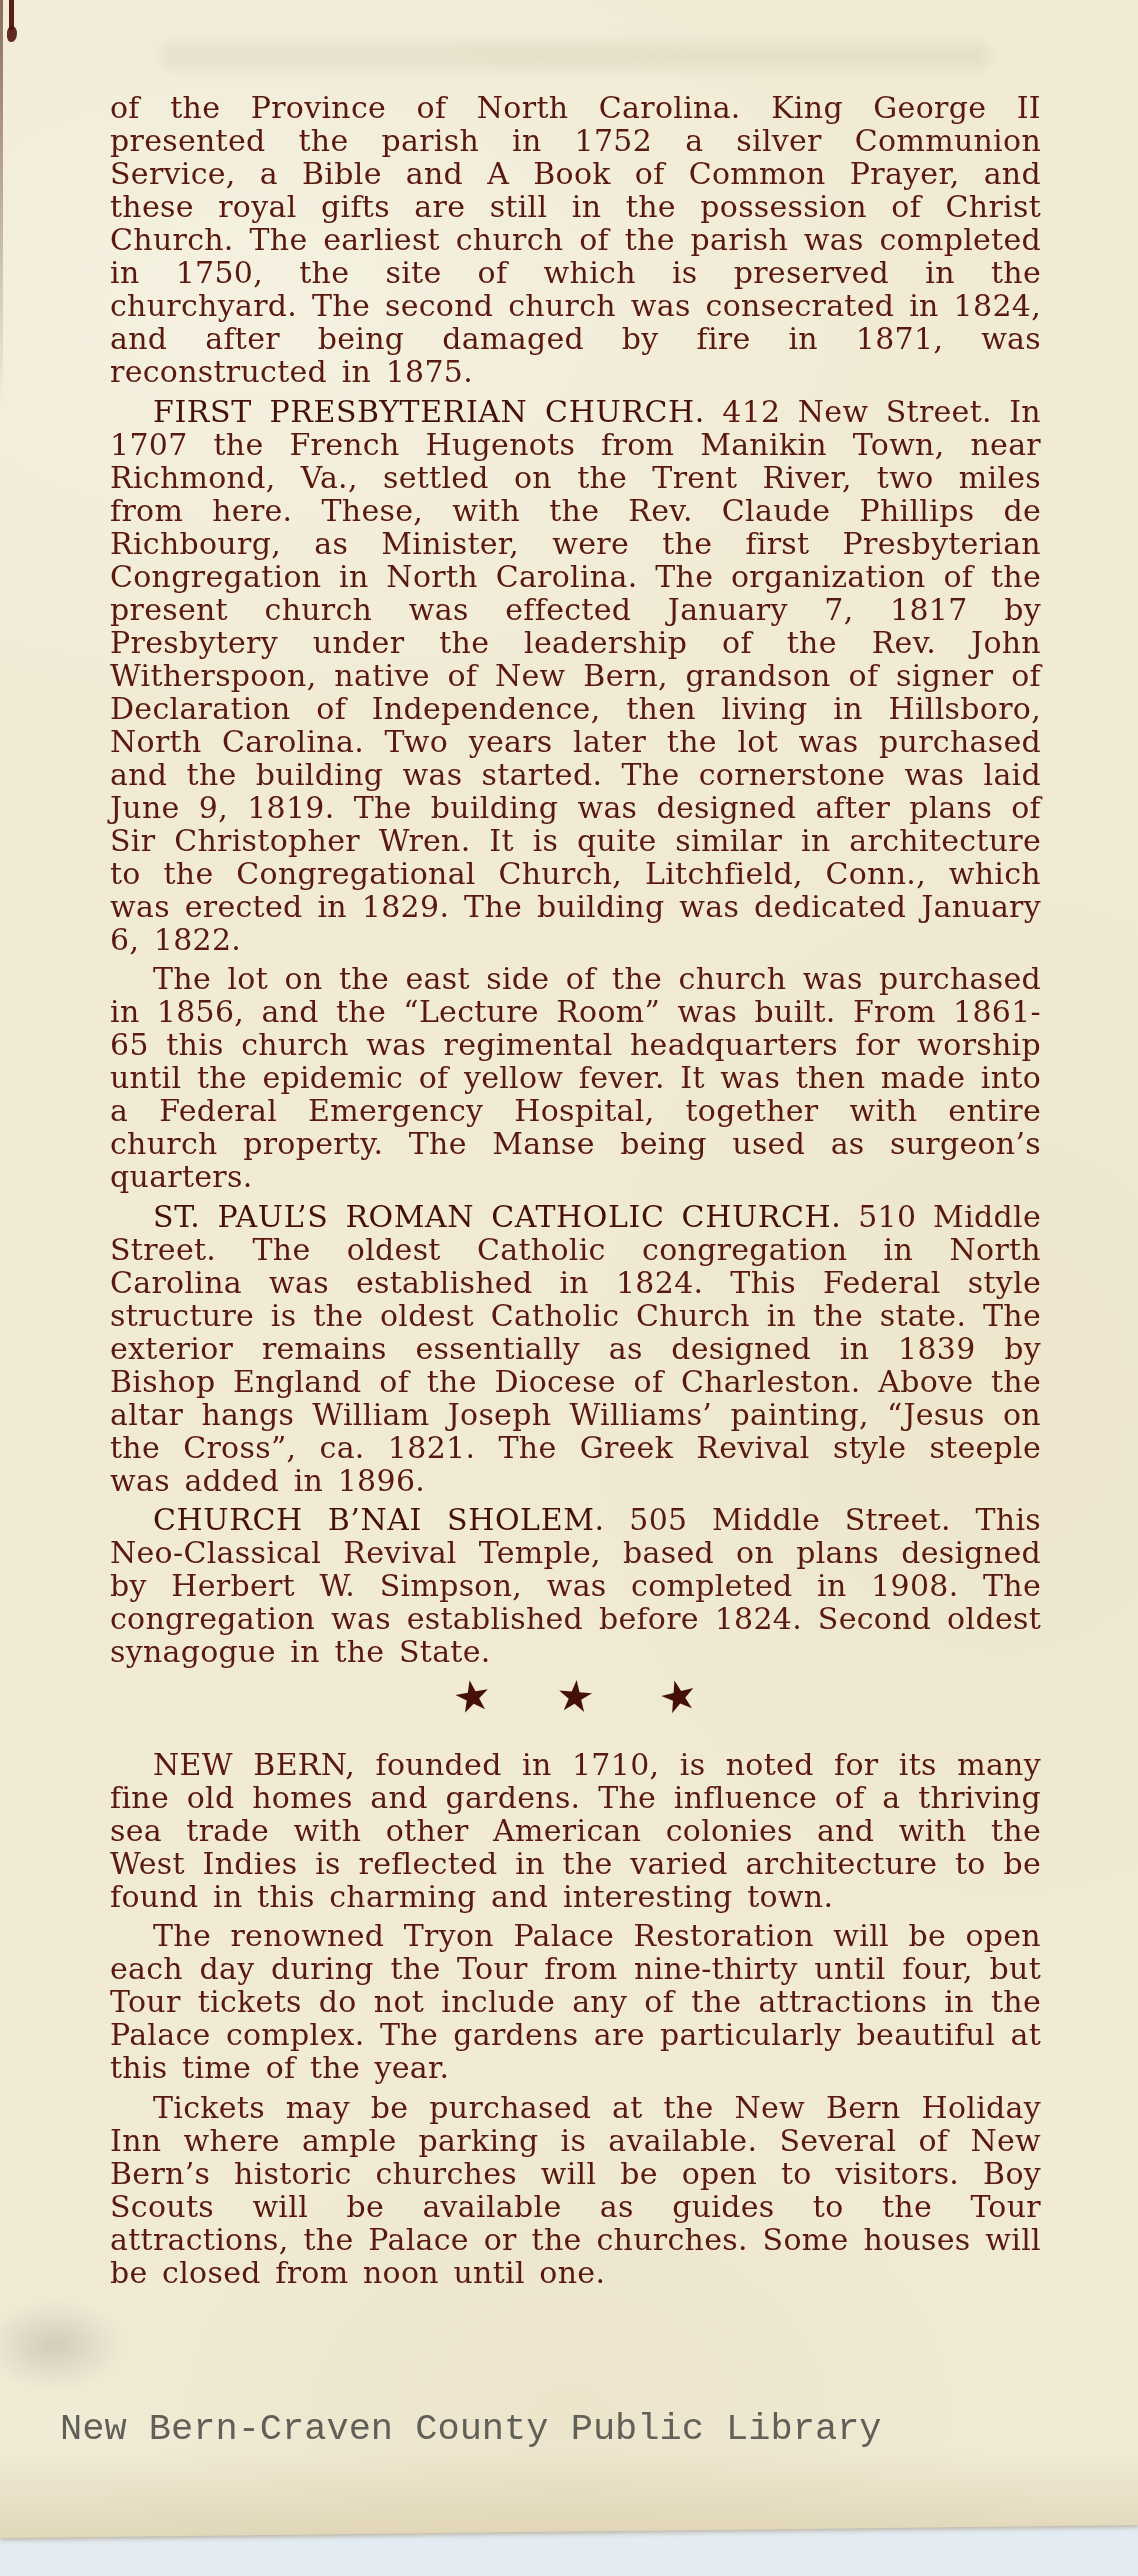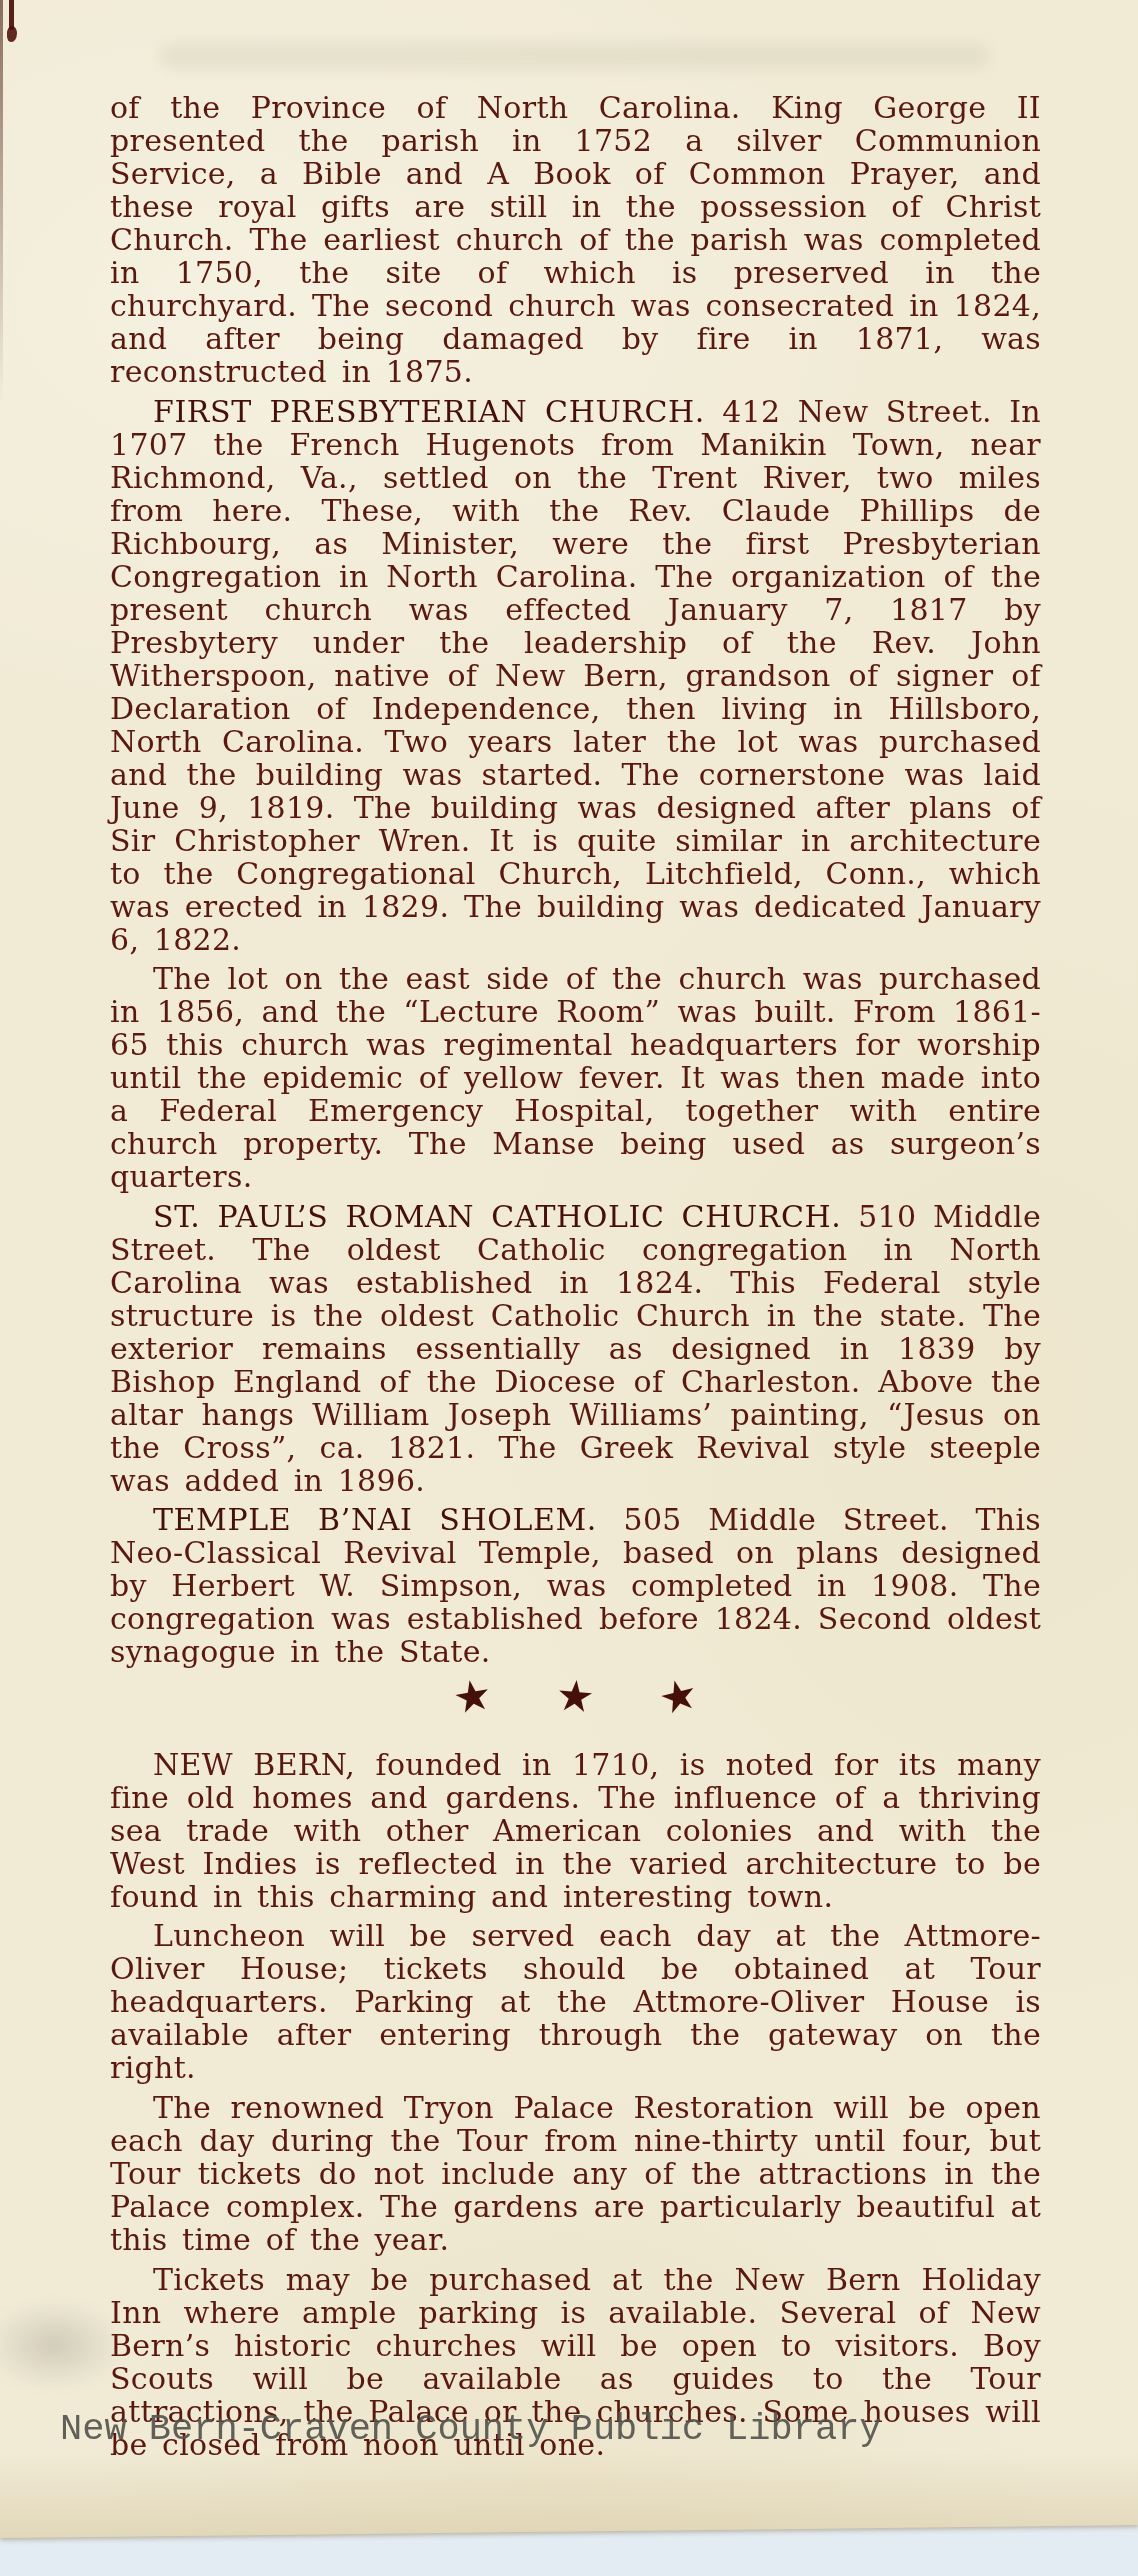--- a/index.html
+++ b/index.html
@@ -61,26 +61,25 @@
 <div class="left-edge-line"></div>
 <div class="ink-mark"></div>
 <div class="ink-mark-blob"></div>
 <div class="smudge"></div>
 
 <div class="content">
     <p class="para no-indent"><span>of the Province of North Carolina. King George II presented the parish in 1752 a silver Communion Service, a Bible and A Book of Common Prayer, and these royal gifts are still in the possession of Christ Church. The earliest church of the parish was completed in 1750, the site of which is preserved in the churchyard. The second church was consecrated in 1824, and after being damaged by fire in 1871, was reconstructed in 1875.</span></p>
     <p class="para"><span class="lead">FIRST PRESBYTERIAN CHURCH.</span> <span>412 New Street. In 1707 the French Hugenots from Manikin Town, near Richmond, Va., settled on the Trent River, two miles from here. These, with the Rev. Claude Phillips de Richbourg, as Minister, were the first Presbyterian Congregation in North Carolina. The organization of the present church was effected January 7, 1817 by Presbytery under the leadership of the Rev. John Witherspoon, native of New Bern, grandson of signer of Declaration of Independence, then living in Hillsboro, North Carolina. Two years later the lot was purchased and the building was started. The cornerstone was laid June 9, 1819. The building was designed after plans of Sir Christopher Wren. It is quite similar in architecture to the Congregational Church, Litchfield, Conn., which was erected in 1829. The building was dedicated January 6, 1822.</span></p>
     <p class="para"><span>The lot on the east side of the church was purchased in 1856, and the “Lecture Room” was built. From 1861-65 this church was regimental headquarters for worship until the epidemic of yellow fever. It was then made into a Federal Emergency Hospital, together with entire church property. The Manse being used as surgeon’s quarters.</span></p>
     <p class="para"><span class="lead">ST. PAUL’S ROMAN CATHOLIC CHURCH.</span> <span>510 Middle Street. The oldest Catholic congregation in North Carolina was established in 1824. This Federal style structure is the oldest Catholic Church in the state. The exterior remains essentially as designed in 1839 by Bishop England of the Diocese of Charleston. Above the altar hangs William Joseph Williams’ painting, “Jesus on the Cross”, ca. 1821. The Greek Revival style steeple was added in 1896.</span></p>
-    <p class="para"><span class="lead">TEMPLE B’NAI SHOLEM.</span> <span>505 Middle Street. This Neo-Classical Revival Temple, based on plans designed by Herbert W. Simpson, was completed in 1908. The congregation was established before 1824. Second oldest synagogue in the State.</span></p>
+    <p class="para"><span class="lead">CHURCH B’NAI SHOLEM.</span> <span>505 Middle Street. This Neo-Classical Revival Temple, based on plans designed by Herbert W. Simpson, was completed in 1908. The congregation was established before 1824. Second oldest synagogue in the State.</span></p>
     <div class="stars">
       <span class="star s0">★</span>
       <span class="star s1">★</span>
       <span class="star s2">★</span>
     </div>
     <p class="para"><span>NEW BERN, founded in 1710, is noted for its many fine old homes and gardens. The influence of a thriving sea trade with other American colonies and with the West Indies is reflected in the varied architecture to be found in this charming and interesting town.</span></p>
-    <p class="para"><span>Luncheon will be served each day at the Attmore-Oliver House; tickets should be obtained at Tour headquarters. Parking at the Attmore-Oliver House is available after entering through the gateway on the right.</span></p>
     <p class="para"><span>The renowned Tryon Palace Restoration will be open each day during the Tour from nine-thirty until four, but Tour tickets do not include any of the attractions in the Palace complex. The gardens are particularly beautiful at this time of the year.</span></p>
     <p class="para"><span>Tickets may be purchased at the New Bern Holiday Inn where ample parking is available. Several of New Bern’s historic churches will be open to visitors. Boy Scouts will be available as guides to the Tour attractions, the Palace or the churches. Some houses will be closed from noon until one.</span></p>
   </div>
 
 <div class="watermark">New Bern-Craven County Public Library</div>
 
 
 </body></html>

